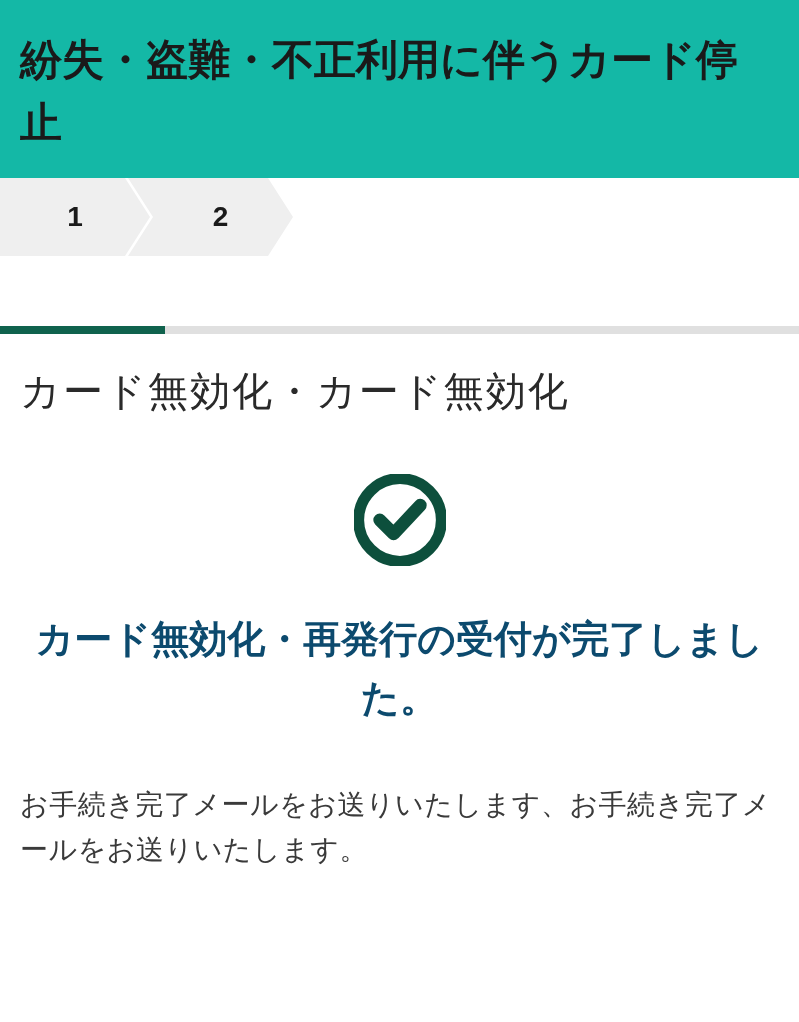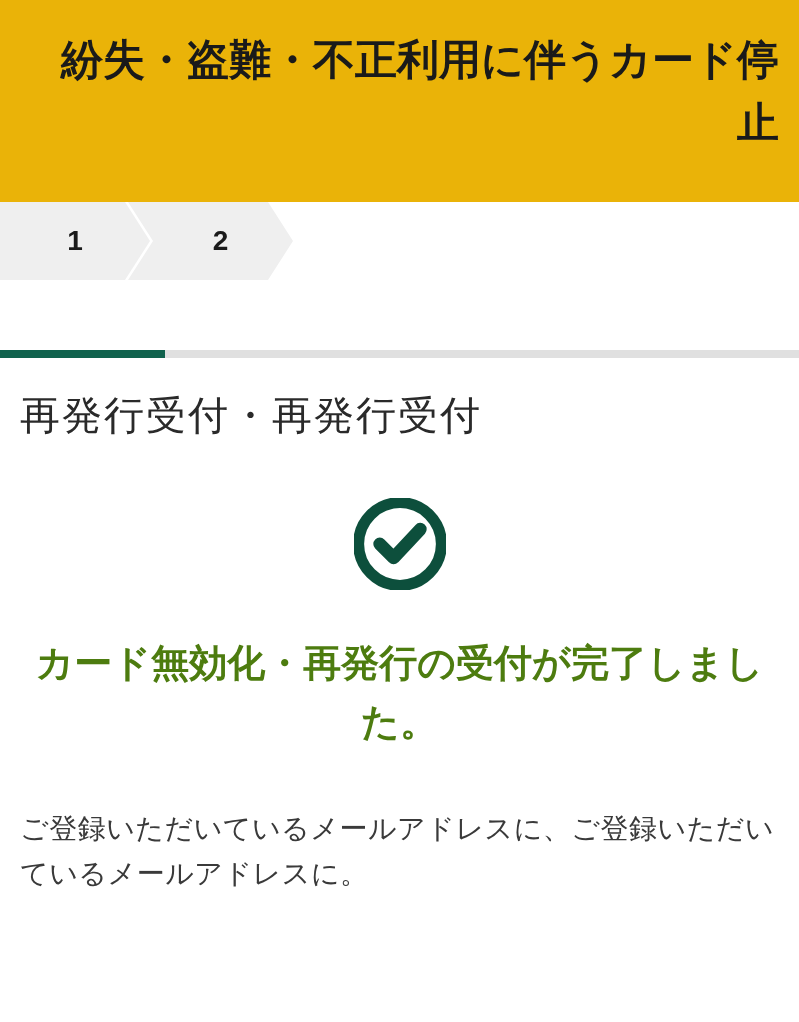--- a/index.html
+++ b/index.html
@@ -6,23 +6,23 @@
       margin: 0;
       padding: 0;
       box-sizing: border-box;
     }
     body {
       font-family: -apple-system, BlinkMacSystemFont, "Hiragino Sans", "Hiragino Kaku Gothic ProN", Meiryo, sans-serif;
       background: #ffffff;
       width: 799px;
     }
     .header {
-      background: #eab308;
-      padding: 28px 20px 48px 20px;
-      text-align: right;
+      background: #14b8a6;
+      padding: 28px 20px 24px 20px;
+      text-align: left;
     }
     .header h1 {
       font-size: 42px;
       font-weight: 700;
       color: #1a1a1a;
       line-height: 1.5;
     }
     .stepper {
       display: flex;
       height: 78px;
@@ -84,21 +84,21 @@
       margin-bottom: 40px;
     }
     .check-icon {
       display: inline-block;
       width: 92px;
       height: 92px;
     }
     .completion-message {
       font-size: 38px;
       font-weight: 700;
-      color: #4d7c0f;
+      color: #0c4a6e;
       text-align: center;
       line-height: 1.55;
       margin-bottom: 55px;
     }
     .description {
       font-size: 28px;
       font-weight: 400;
       color: #3a3a3a;
       line-height: 1.6;
       letter-spacing: 0.5px;
@@ -118,27 +118,27 @@
   <div class="step step-2">
     <span>2</span>
   </div>
 </div>
 
 <div class="progress-bar">
   <div class="progress-fill"></div>
 </div>
 
 <div class="content">
-  <h2 class="section-title">再発行受付・再発行受付</h2>
+  <h2 class="section-title">カード無効化・カード無効化</h2>
 
   <div class="icon-wrapper">
     <span class="check-icon">
       <svg viewBox="0 0 100 100" xmlns="http://www.w3.org/2000/svg">
         <circle cx="50" cy="50" r="45" fill="none" stroke="#0d4f3c" stroke-width="12"></circle>
         <path d="M 28 50 L 43 65 L 72 34" fill="none" stroke="#0d4f3c" stroke-width="14" stroke-linecap="round" stroke-linejoin="round"></path>
       </svg>
     </span>
   </div>
 
   <div class="completion-message">カード無効化・再発行の受付が完了しました。</div>
 
-  <div class="description">ご登録いただいているメールアドレスに、ご登録いただいているメールアドレスに。</div>
+  <div class="description">お手続き完了メールをお送りいたします、お手続き完了メールをお送りいたします。</div>
 </div>
 
 </body></html>

